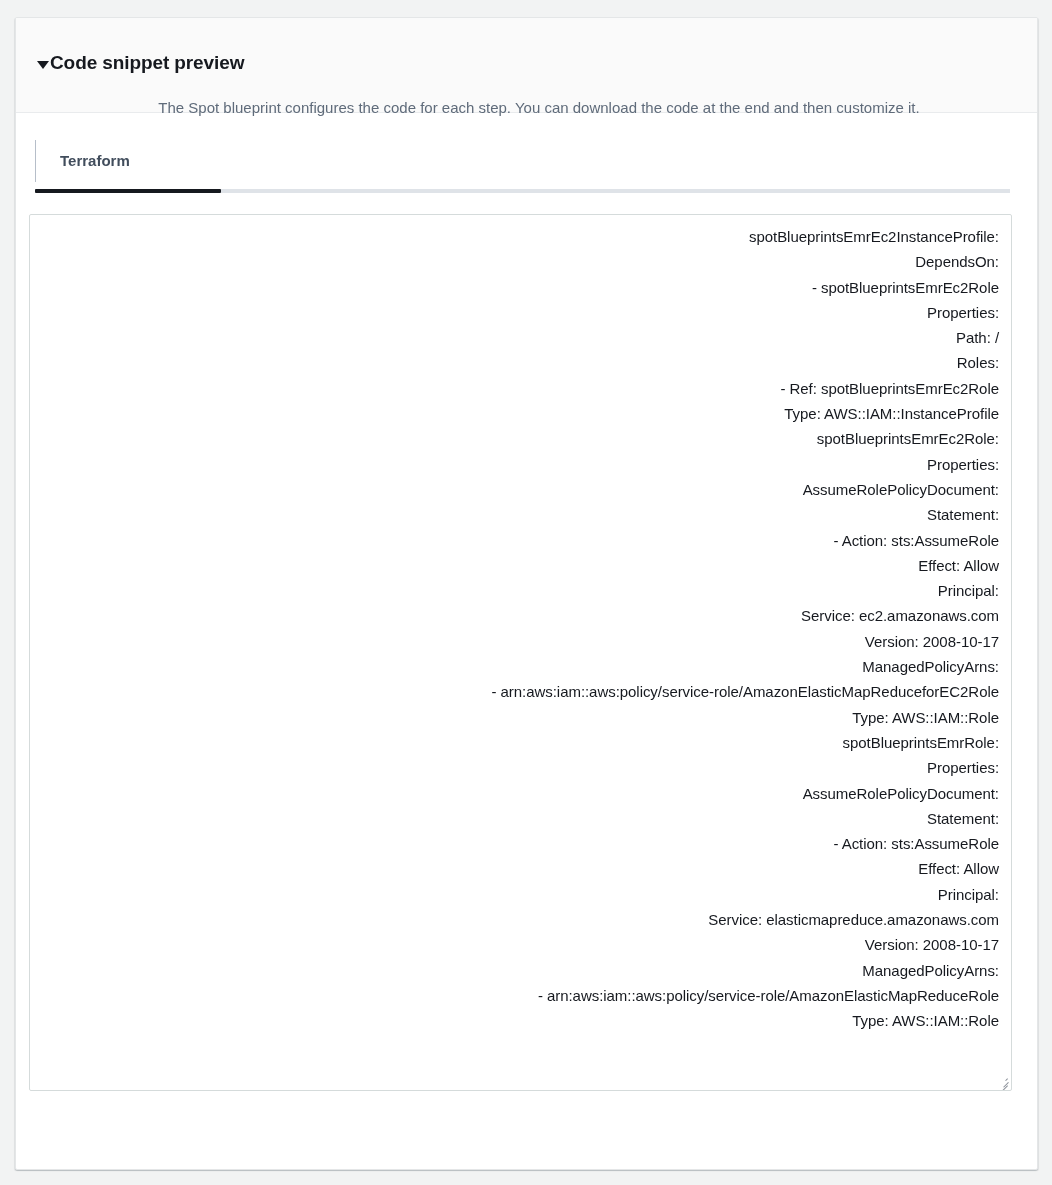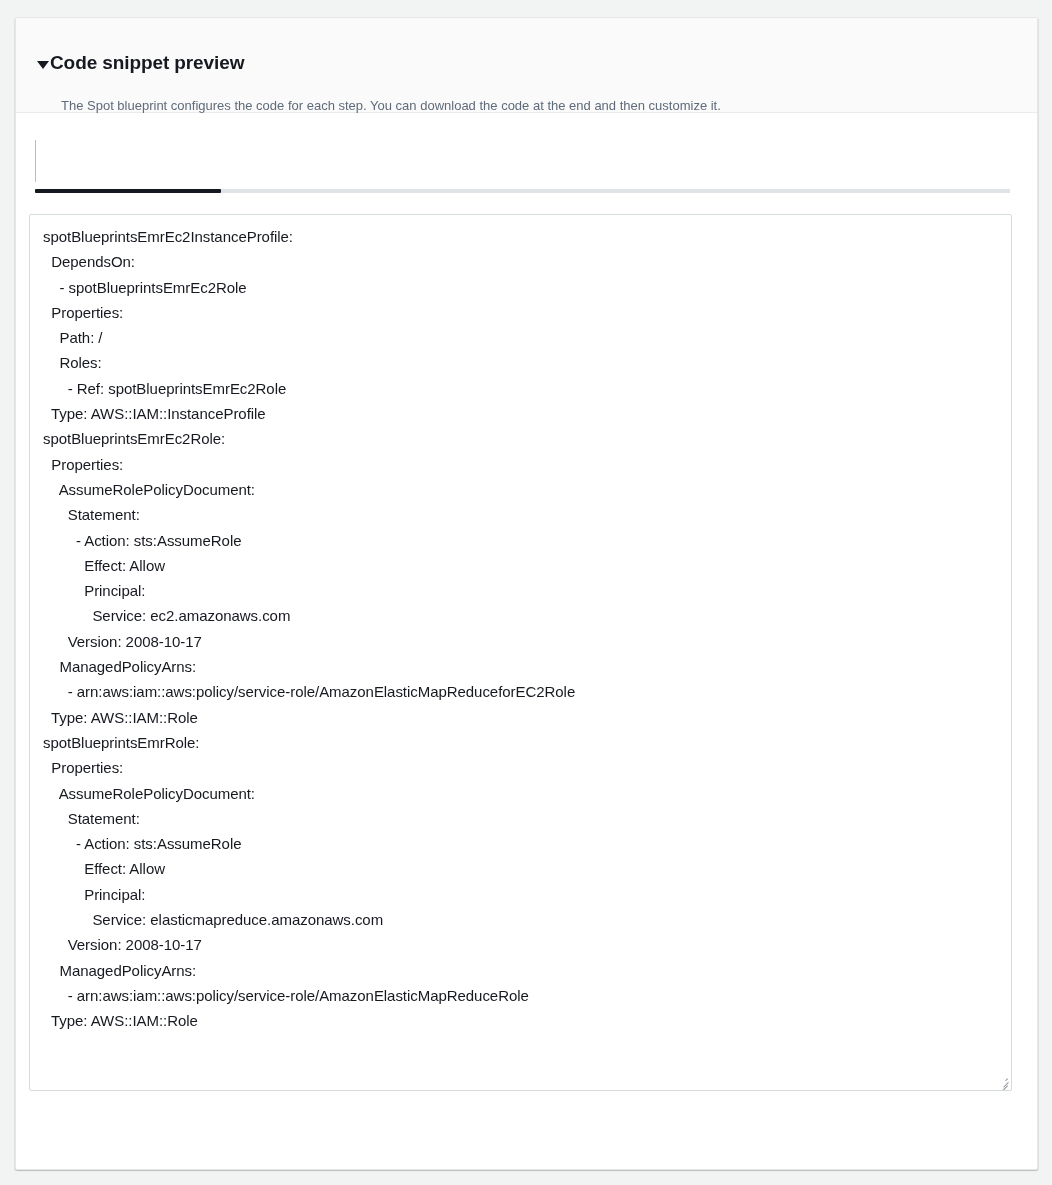--- a/index.html
+++ b/index.html
@@ -65,23 +65,24 @@
     font-size: 19px;
     font-weight: 700;
     color: #16191f;
     letter-spacing: -0.1px;
     line-height: 1.2;
   }
 
   .header-subtitle {
     margin-top: 7px;
     margin-left: 24px;
-    font-size: 13px;
+    font-size: 15px;
     color: #5f6b7a;
     line-height: 1.4;
+    text-align: center;
   }
 
   
   .tabs-wrap {
     padding: 0 19px 0 19px;
   }
 
   .tabs {
     position: relative;
     display: flex;
@@ -128,20 +129,21 @@
     top: 0;
     width: 186px;
     height: 4px;
     background: #16191f;
     border-radius: 1px;
   }
 
   
   .code-area-wrap {
     padding: 21px 25px 0 13px;
+    text-align: right;
   }
 
   .code-box {
     position: relative;
     border: 1px solid #d5dbdb;
     border-radius: 2px;
     background: #ffffff;
     height: 877px;
     box-sizing: border-box;
     padding: 9px 12px 10px 13px;
@@ -193,20 +195,23 @@
       <div class="header-title-row">
         <span class="disclosure-triangle"></span>
         <h2 class="header-title">Code snippet preview</h2>
       </div>
       <p class="header-subtitle">The Spot blueprint configures the code for each step. You can download the code at the end and then customize it.</p>
     </div>
 
     <div class="tabs-wrap">
       <div class="tabs">
         <div class="tab-divider"></div>
+        <div class="tab">
+          <span>Terraform</span>
+        </div>
       </div>
     </div>
     <div class="tabs-underline">
       <span class="active-bar"></span>
     </div>
 
     <div class="code-area-wrap">
       <div class="code-box">
         <div class="code-lines"><div class="code-line">spotBlueprintsEmrEc2InstanceProfile:</div><div class="code-line">  DependsOn:</div><div class="code-line">    - spotBlueprintsEmrEc2Role</div><div class="code-line">  Properties:</div><div class="code-line">    Path: /</div><div class="code-line">    Roles:</div><div class="code-line">      - Ref: spotBlueprintsEmrEc2Role</div><div class="code-line">  Type: AWS::IAM::InstanceProfile</div><div class="code-line">spotBlueprintsEmrEc2Role:</div><div class="code-line">  Properties:</div><div class="code-line">    AssumeRolePolicyDocument:</div><div class="code-line">      Statement:</div><div class="code-line">        - Action: sts:AssumeRole</div><div class="code-line">          Effect: Allow</div><div class="code-line">          Principal:</div><div class="code-line">            Service: ec2.amazonaws.com</div><div class="code-line">      Version: 2008-10-17</div><div class="code-line">    ManagedPolicyArns:</div><div class="code-line">      - arn:aws:iam::aws:policy/service-role/AmazonElasticMapReduceforEC2Role</div><div class="code-line">  Type: AWS::IAM::Role</div><div class="code-line">spotBlueprintsEmrRole:</div><div class="code-line">  Properties:</div><div class="code-line">    AssumeRolePolicyDocument:</div><div class="code-line">      Statement:</div><div class="code-line">        - Action: sts:AssumeRole</div><div class="code-line">          Effect: Allow</div><div class="code-line">          Principal:</div><div class="code-line">            Service: elasticmapreduce.amazonaws.com</div><div class="code-line">      Version: 2008-10-17</div><div class="code-line">    ManagedPolicyArns:</div><div class="code-line">      - arn:aws:iam::aws:policy/service-role/AmazonElasticMapReduceRole</div><div class="code-line">  Type: AWS::IAM::Role</div></div>
         <span class="resize-grip">

